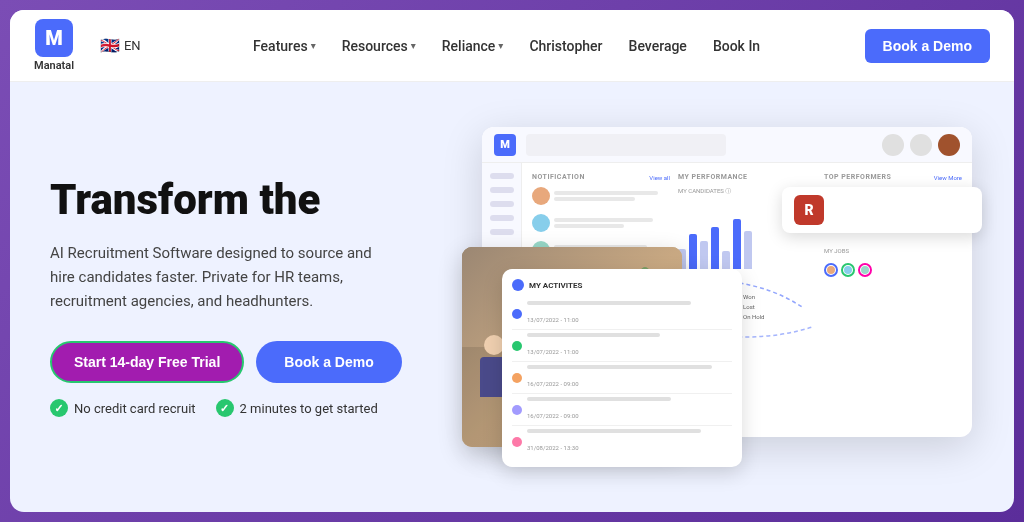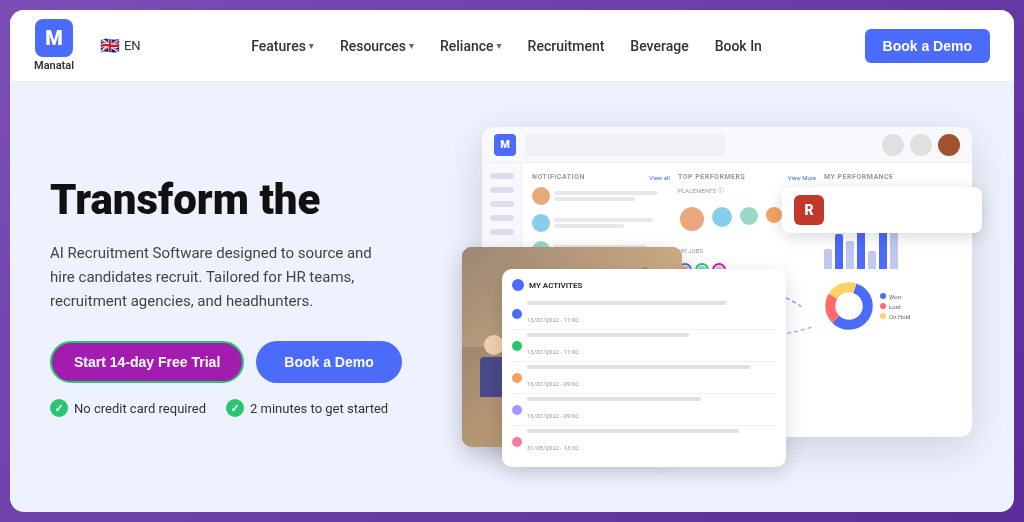--- a/index.html
+++ b/index.html
@@ -463,21 +463,21 @@
       align-items: center;
       justify-content: center;
       position: relative;
     }
 
     
     .activity-card {
       position: absolute;
       bottom: 0;
       left: 40px;
-      width: 284px;
+      width: 240px;
       background: white;
       border-radius: 10px;
       box-shadow: 0 6px 20px rgba(0,0,0,0.15);
       padding: 10px;
       z-index: 4;
     }
 
     .activity-header {
       display: flex;
       align-items: center;
@@ -633,49 +633,49 @@
         </span>
         <span class="nav-link">
           <span>Resources</span>
           <span class="chevron">▾</span>
         </span>
         <span class="nav-link">
           <span>Reliance</span>
           <span class="chevron">▾</span>
         </span>
         <span class="nav-link">
-          <span>Recruitment</span>
+          <span>Christopher</span>
         </span>
         <span class="nav-link">
           <span>Beverage</span>
         </span>
         <span class="nav-link">
           <span>Book In</span>
         </span>
       </div>
 
       <div class="nav-actions">
         <button class="btn-demo">Book a Demo</button>
       </div>
     </nav>
 
     <section class="hero">
       <div class="hero-left">
         <h1 class="hero-title">
           <span>Transform the</span><br>
         </h1>
-        <p class="hero-subtitle">AI Recruitment Software designed to source and hire candidates recruit. Tailored for HR teams, recruitment agencies, and headhunters.</p>
+        <p class="hero-subtitle">AI Recruitment Software designed to source and hire candidates faster. Private for HR teams, recruitment agencies, and headhunters.</p>
         <div class="hero-buttons">
           <button class="btn-trial">Start 14-day Free Trial</button>
           <button class="btn-demo-hero">Book a Demo</button>
         </div>
         <div class="hero-badges">
           <div class="badge-item">
             <div class="check-icon">✓</div>
-            <span>No credit card required</span>
+            <span>No credit card recruit</span>
           </div>
           <div class="badge-item">
             <div class="check-icon">✓</div>
             <span>2 minutes to get started</span>
           </div>
         </div>
       </div>
 
       <div class="hero-right">
         <div class="dashboard-outer">
@@ -729,46 +729,20 @@
                     </div>
                   </div>
                   <div style="margin-top:8px;">
                     <span class="dash-section-title">CANDIDATES</span>
                   </div>
                   <div class="notif-item">
                     <div class="notif-avatar" style="background:#f4a261;"></div>
                     <div class="notif-lines">
                       <div class="line-sm" style="width:75%;"></div>
                       <div class="line-sm" style="width:50%;"></div>
-                    </div>
-                  </div>
-                </div>
-
-                <div class="dash-col">
-                  <div style="display:flex;justify-content:space-between;align-items:center;">
-                    <span class="dash-section-title">TOP PERFORMERS</span>
-                    <span style="font-size:6px;color:#4B6BFB;cursor:pointer;">View More</span>
-                  </div>
-                  <div style="font-size:6px;color:#999;margin-bottom:3px;">PLACEMENTS ⓘ</div>
-                  <div class="performers-grid">
-                    <div class="performer-avatar" style="background:#e8a87c;width:28px;height:28px;border-radius:50%;border:2.5px solid #fff;"></div>
-                    <div class="performer-avatar" style="background:#87ceeb;width:24px;height:24px;border-radius:50%;border:2.5px solid #fff;"></div>
-                    <div class="performer-avatar" style="background:#98d8c8;width:22px;height:22px;border-radius:50%;border:2.5px solid #fff;"></div>
-                    <div class="performer-avatar" style="background:#f4a261;width:20px;height:20px;border-radius:50%;border:2.5px solid #fff;"></div>
-                  </div>
-                  <div style="margin-top:8px;font-size:6px;color:#999;">MY JOBS</div>
-                  <div style="display:flex;gap:3px;margin-top:3px;">
-                    <div style="height:14px;width:14px;border-radius:50%;border:2px solid #4B6BFB;display:flex;align-items:center;justify-content:center;">
-                      <div style="width:8px;height:8px;border-radius:50%;background:#e8a87c;"></div>
-                    </div>
-                    <div style="height:14px;width:14px;border-radius:50%;border:2px solid #28C76F;display:flex;align-items:center;justify-content:center;">
-                      <div style="width:8px;height:8px;border-radius:50%;background:#87ceeb;"></div>
-                    </div>
-                    <div style="height:14px;width:14px;border-radius:50%;border:2px solid #f0a;display:flex;align-items:center;justify-content:center;">
-                      <div style="width:8px;height:8px;border-radius:50%;background:#98d8c8;"></div>
                     </div>
                   </div>
                 </div>
 
                 <div class="dash-col">
                   <span class="dash-section-title">MY PERFORMANCE</span>
                   <div style="font-size:6px;color:#999;margin-bottom:3px;">MY CANDIDATES ⓘ</div>
 
                   <div class="mini-chart">
                     <div class="bar" style="height:20px;background:#c0c8f0;"></div>
@@ -792,20 +766,46 @@
                         <span>Won</span>
                       </div>
                       <div class="legend-item">
                         <div class="legend-dot" style="background:#ff6b6b;"></div>
                         <span>Lost</span>
                       </div>
                       <div class="legend-item">
                         <div class="legend-dot" style="background:#ffd166;"></div>
                         <span>On Hold</span>
                       </div>
+                    </div>
+                  </div>
+                </div>
+
+                <div class="dash-col">
+                  <div style="display:flex;justify-content:space-between;align-items:center;">
+                    <span class="dash-section-title">TOP PERFORMERS</span>
+                    <span style="font-size:6px;color:#4B6BFB;cursor:pointer;">View More</span>
+                  </div>
+                  <div style="font-size:6px;color:#999;margin-bottom:3px;">PLACEMENTS ⓘ</div>
+                  <div class="performers-grid">
+                    <div class="performer-avatar" style="background:#e8a87c;width:28px;height:28px;border-radius:50%;border:2.5px solid #fff;"></div>
+                    <div class="performer-avatar" style="background:#87ceeb;width:24px;height:24px;border-radius:50%;border:2.5px solid #fff;"></div>
+                    <div class="performer-avatar" style="background:#98d8c8;width:22px;height:22px;border-radius:50%;border:2.5px solid #fff;"></div>
+                    <div class="performer-avatar" style="background:#f4a261;width:20px;height:20px;border-radius:50%;border:2.5px solid #fff;"></div>
+                  </div>
+                  <div style="margin-top:8px;font-size:6px;color:#999;">MY JOBS</div>
+                  <div style="display:flex;gap:3px;margin-top:3px;">
+                    <div style="height:14px;width:14px;border-radius:50%;border:2px solid #4B6BFB;display:flex;align-items:center;justify-content:center;">
+                      <div style="width:8px;height:8px;border-radius:50%;background:#e8a87c;"></div>
+                    </div>
+                    <div style="height:14px;width:14px;border-radius:50%;border:2px solid #28C76F;display:flex;align-items:center;justify-content:center;">
+                      <div style="width:8px;height:8px;border-radius:50%;background:#87ceeb;"></div>
+                    </div>
+                    <div style="height:14px;width:14px;border-radius:50%;border:2px solid #f0a;display:flex;align-items:center;justify-content:center;">
+                      <div style="width:8px;height:8px;border-radius:50%;background:#98d8c8;"></div>
                     </div>
                   </div>
                 </div>
               </div>
             </div>
           </div>
 
           <svg class="dashed-lines" viewBox="0 0 510 340">
             <path d="M 180 160 Q 280 140 340 180" stroke="#4B6BFB" stroke-width="1.5" stroke-dasharray="4 3" fill="none" opacity="0.6"></path>
             <path d="M 200 200 Q 290 220 350 200" stroke="#4B6BFB" stroke-width="1.5" stroke-dasharray="4 3" fill="none" opacity="0.5"></path>

